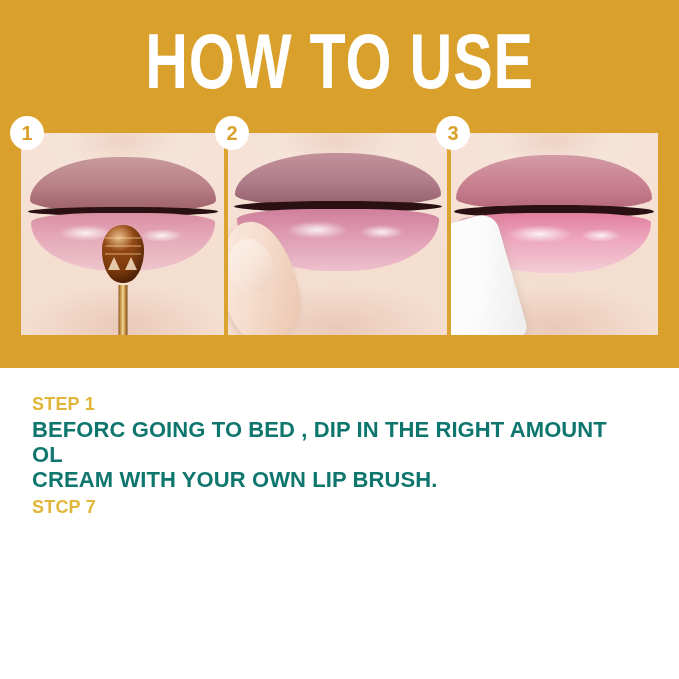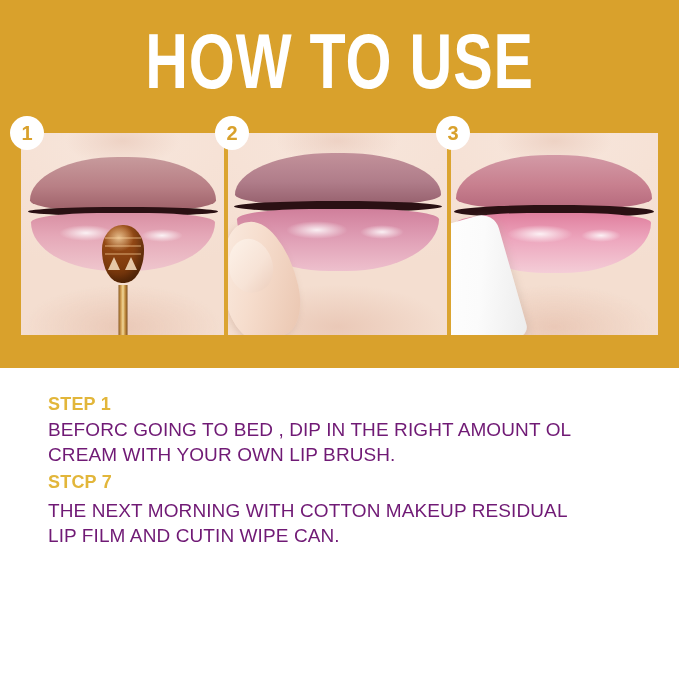--- a/index.html
+++ b/index.html
@@ -235,39 +235,39 @@
     text-align: center;
     z-index: 5;
   }
   #badge-1 { left: 10px;  top: 116px; }
   #badge-2 { left: 215px; top: 116px; }
   #badge-3 { left: 436px; top: 116px; }
 
   
   #instructions {
     position: absolute;
-    left: 48px;
+    left: 32px;
     top: 392px;
     width: 600px;
   }
   .step-block { margin: 0 0 3px 0; }
   .step-heading {
     font-family: "Liberation Sans", sans-serif;
     font-weight: bold;
     font-size: 18px;
     line-height: 25px;
     color: #e2b63a;
     letter-spacing: .2px;
   }
   .step-body {
     font-family: "Liberation Sans", sans-serif;
-    font-weight: normal;
-    font-size: 19px;
+    font-weight: bold;
+    font-size: 22px;
     line-height: 25px;
-    color: #701a75;
+    color: #0f766e;
     letter-spacing: .1px;
     white-space: pre-line;
   }
 </style>
 </head>
 <body>
 
 <div id="hero-band"></div>
 
 <div id="page-title">HOW TO USE</div>
@@ -332,17 +332,15 @@
     <div class="step-heading">STEP 1</div>
     <div class="step-body">BEFORC GOING TO BED , DIP IN THE RIGHT AMOUNT OL
 CREAM WITH YOUR OWN LIP BRUSH.</div>
   </div>
 
   <div class="step-block">
     <div class="step-heading">STCP 7</div>
   </div>
 
   <div class="step-block">
-    <div class="step-body">THE NEXT MORNING WITH COTTON MAKEUP RESIDUAL
-LIP FILM AND CUTIN WIPE CAN.</div>
   </div>
 
 </div>
 
 </body></html>

